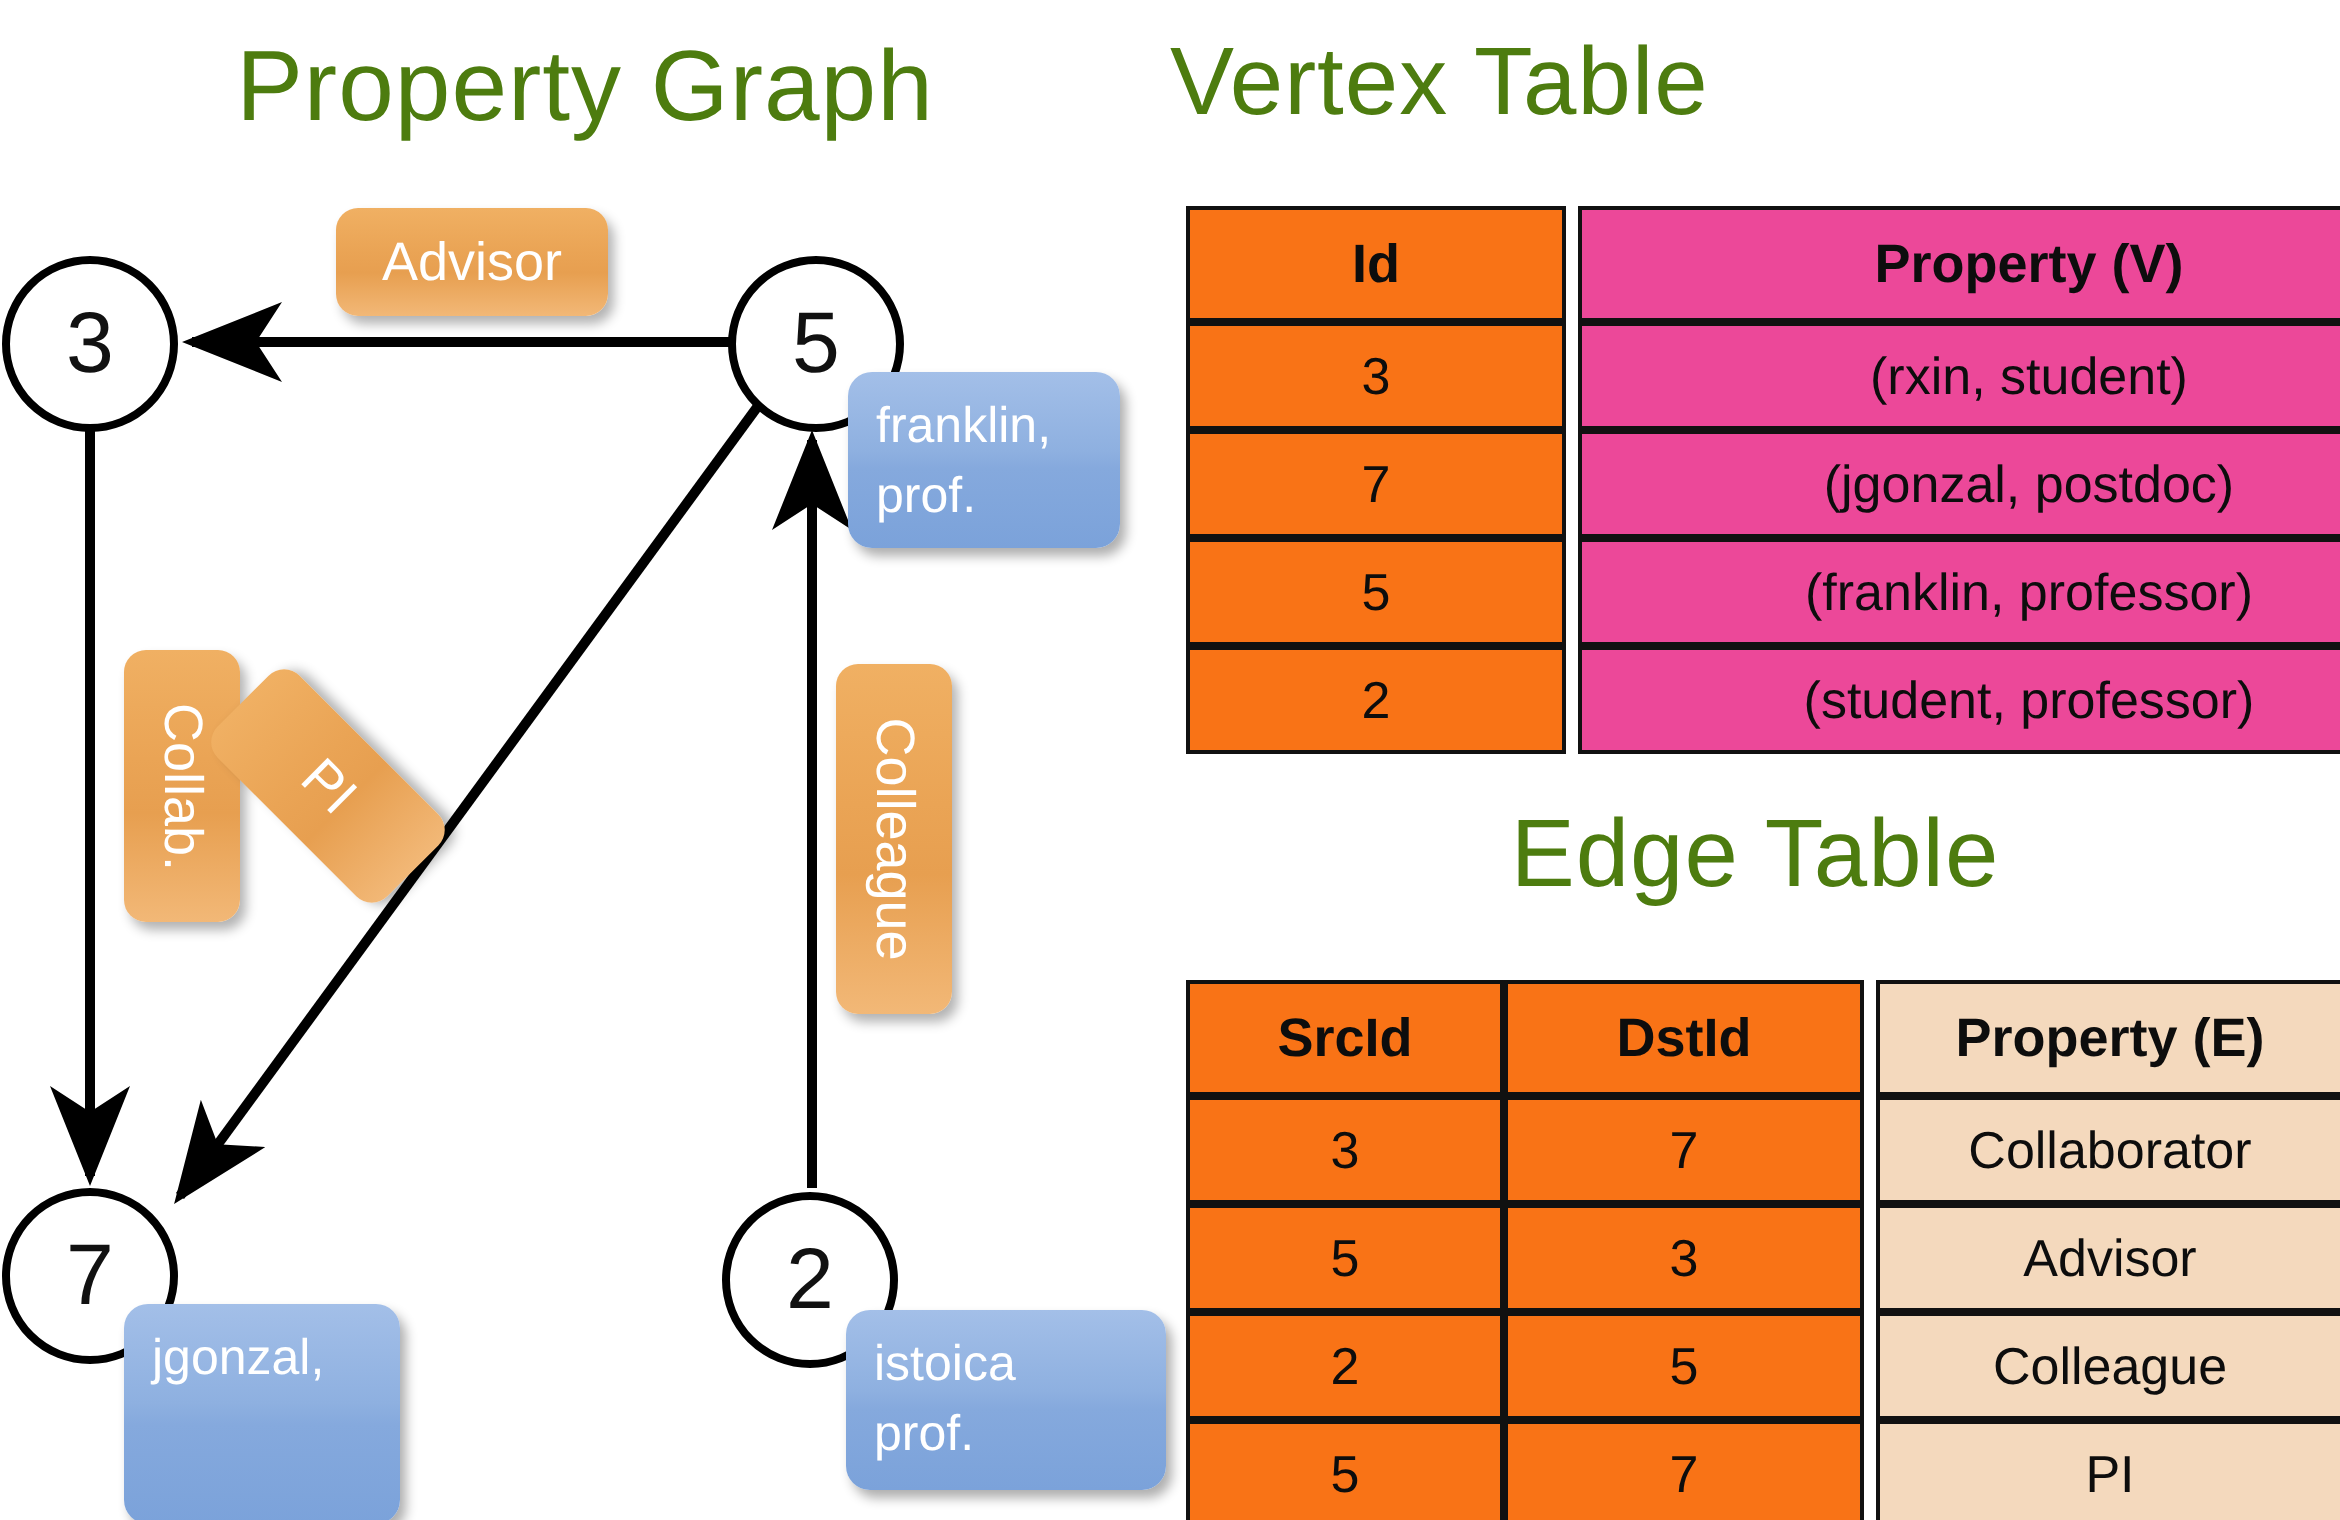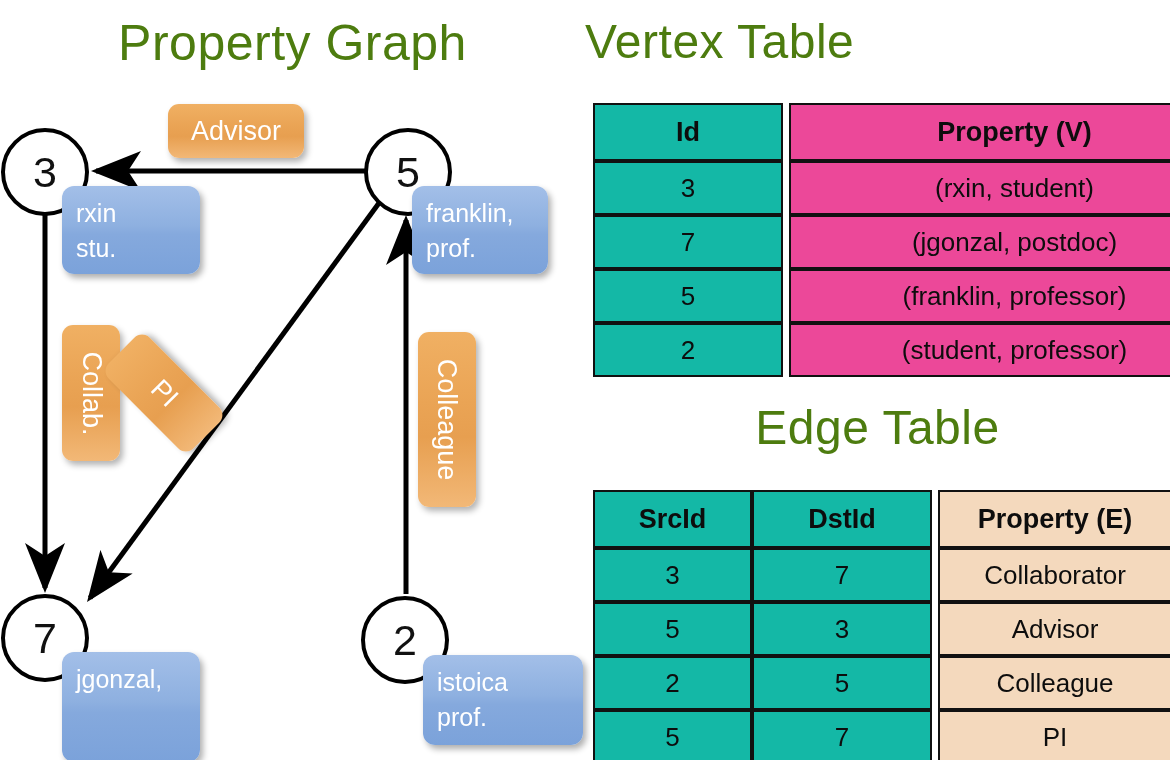--- a/index.html
+++ b/index.html
@@ -79,21 +79,21 @@
     background: linear-gradient(to bottom, #a3bfe8 0%, #8eb0e0 45%, #85a9dd 55%, #7ba2da 100%);
     box-shadow: 3px 4px 6px rgba(0,0,0,0.32);
     color: #ffffff;
     font-size: 25px;
     line-height: 1.38;
     padding: 10px 14px;
     box-sizing: border-box;
     z-index: 6;
   }
   #prop-rxin     { left: 62px;  top: 186px; width: 138px; height: 88px; }
-  #prop-franklin { left: 412px; top: 186px; width: 136px; height: 88px; }
+  #prop-franklin { left: 424px; top: 186px; width: 136px; height: 88px; }
   #prop-jgonzal  { left: 62px;  top: 652px; width: 138px; height: 110px; }
   #prop-istoica  { left: 423px; top: 655px; width: 160px; height: 90px; }
 
   
   .edge-label {
     position: absolute;
     border-radius: 11px;
     background: linear-gradient(to bottom, #f0b063 0%, #eaa455 40%, #e79f50 60%, #f2b877 100%);
     box-shadow: 3px 4px 6px rgba(0,0,0,0.30);
     color: #ffffff;
@@ -123,21 +123,21 @@
     table-layout: fixed;
   }
   .data-table td, .data-table th {
     border: 2px solid #111111;
     text-align: center;
     font-weight: normal;
     font-size: 26px;
     padding: 0;
     height: 50px;
     color: #0d0d0d;
-    background: #14b8a6;
+    background: #f97316;
   }
   .data-table th {
     font-weight: bold;
     font-size: 27px;
     height: 54px;
   }
   .gap-col {
     border: none !important;
     background: transparent !important;
     width: 6px;
@@ -176,24 +176,20 @@
     <line x1="379" y1="203" x2="90" y2="598" stroke="#000000" stroke-width="5" marker-end="url(#arrowhead)"></line>
 
     <line x1="406" y1="594" x2="406" y2="220" stroke="#000000" stroke-width="5" marker-end="url(#arrowhead)"></line>
   </svg>
 
   <div class="node" id="node-3">3</div>
   <div class="node" id="node-5">5</div>
   <div class="node" id="node-7">7</div>
   <div class="node" id="node-2">2</div>
 
-  <div class="prop-box" id="prop-rxin">
-    <div>rxin</div>
-    <div>stu.</div>
-  </div>
   <div class="prop-box" id="prop-franklin">
     <div>franklin,</div>
     <div>prof.</div>
   </div>
   <div class="prop-box" id="prop-jgonzal">
     <div>jgonzal,</div>
   </div>
   <div class="prop-box" id="prop-istoica">
     <div>istoica</div>
     <div>prof.</div>

